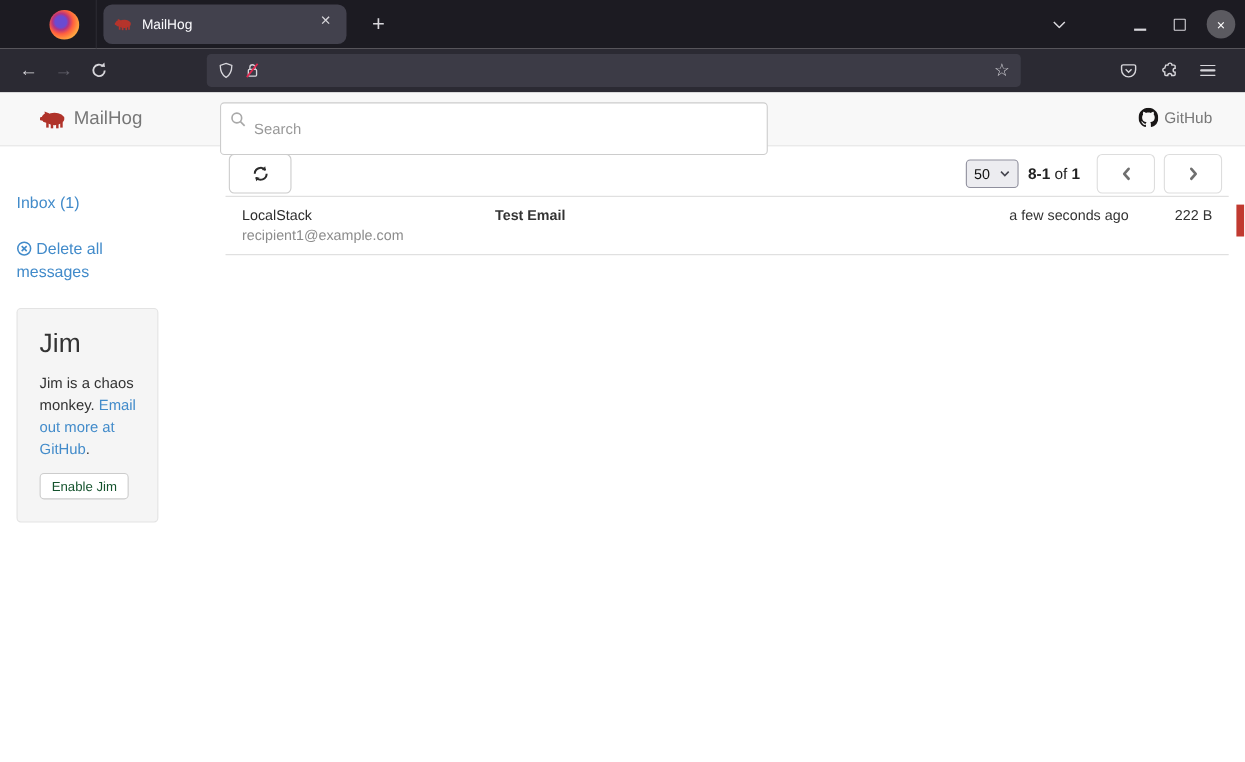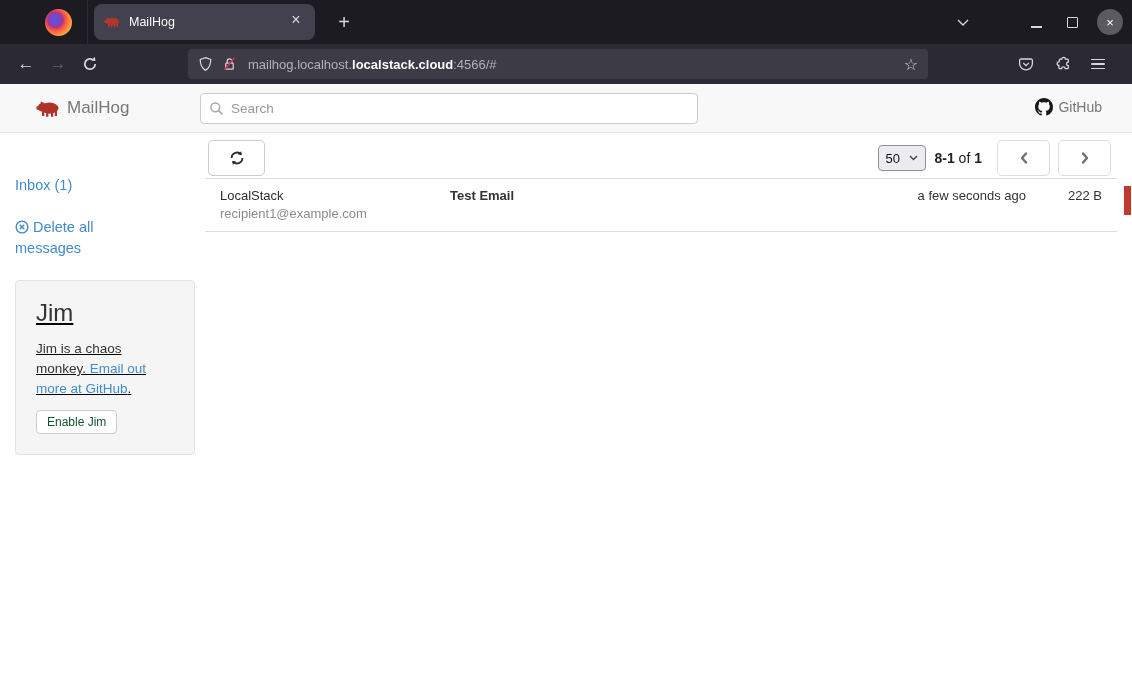--- a/index.html
+++ b/index.html
@@ -45,38 +45,38 @@
   .url-star { margin-left:auto; color:#d7d6db; font-size:16px; }
   .after-url { display:flex; align-items:center; margin-left:84px; }
   .after-url .nav-btn { width:28px; margin-right:8px; }
   .hamburger { display:flex; flex-direction:column; gap:3px; }
   .hamburger span { width:14px; height:1.6px; background:#d7d6db; border-radius:1px; }
 
   
   .mh-header { height:49px; background:#f8f8f8; border-bottom:1px solid #e7e7e7; position:relative; display:flex; align-items:center; }
   .brand { display:flex; align-items:center; margin-left:36px; }
   .brand-text { margin-left:7px; font-size:17px; color:#777; }
-  .search-wrap { position:absolute; left:200px; top:9px; width:498px; height:31px; }
+  .search-wrap { position:absolute; left:200px; top:9px; width:498px; height:48px; }
   .search-input {
     width:100%; height:100%; border:1px solid #ccc; border-radius:4px; padding:0 10px 0 30px;
     font-size:13.5px; color:#555; font-family:"Liberation Sans", sans-serif; outline:none; background:#fff;
   }
   .search-input::placeholder { color:#999; }
   .search-icon { position:absolute; left:9px; top:8px; }
   .gh-link { position:absolute; right:30px; top:14px; display:flex; align-items:center; gap:5px; color:#777; font-size:14px; text-decoration:none; cursor:pointer; }
 
   
   .content { display:flex; height:560px; background:#fff; }
   .sidebar { width:189px; flex:none; padding:42px 15px 0 15px; }
   .side-link { display:flex; align-items:flex-start; gap:5px; color:#428bca; font-size:14.5px; line-height:21px; margin-bottom:21px; cursor:pointer; }
   .side-link .txt { display:inline; }
   .side-link.wrap { width:122px; display:block; }
   .side-link.wrap svg { vertical-align:-2px; margin-right:4px; }
 
-  .jim-panel { margin-top:10px; background:#f5f5f5; border:1px solid #e3e3e3; border-radius:4px; padding:18px 19px 20px 20px; width:180px;text-decoration:underline; }
+  .jim-panel { margin-top:10px; background:#f5f5f5; border:1px solid #e3e3e3; border-radius:4px; padding:18px 19px 20px 20px; width:129px; }
   .jim-title { font-size:24px; font-weight:500; color:#333; margin:0 0 12px 0; }
   .jim-text { font-size:13.5px; color:#333; line-height:20px; margin:0; }
   .jim-link { color:#428bca; cursor:pointer; }
   .jim-btn {
     margin-top:11px; font-size:12px; color:#14532d; background:#fff; border:1px solid #ccc;
     border-radius:4px; padding:4px 10px; font-family:"Liberation Sans", sans-serif; cursor:pointer;
   }
 
   .main { flex:1; padding:0 15px 0 16px; }
   .mtoolbar { margin-top:7px; height:36px; display:flex; align-items:flex-start; justify-content:space-between; padding:0 6px 0 3px; }
@@ -158,21 +158,20 @@
           <path d="M8 1.2 L13.6 3.2 C13.6 8.8 11.6 12.6 8 14.8 C4.4 12.6 2.4 8.8 2.4 3.2 Z" fill="none" stroke="#d7d6db" stroke-width="1.3"></path>
         </svg>
     </span>
     <span class="uicon">
       <svg width="15" height="16" viewBox="0 0 16 16">
         <rect x="4" y="7" width="8" height="6.5" rx="1" fill="none" stroke="#d7d6db" stroke-width="1.3"></rect>
         <path d="M5.5 7 V5 a2.5 2.5 0 0 1 5 0 V7" fill="none" stroke="#d7d6db" stroke-width="1.3"></path>
         <line x1="2.5" y1="14.5" x2="13" y2="1.5" stroke="#e22850" stroke-width="1.7"></line>
       </svg>
     </span>
-    <span class="url-text"><span>mailhog.localhost.</span><span class="url-domain">localstack.cloud</span><span>:4566/#</span></span>
     <span class="url-star">☆</span>
   </div>
   <div class="after-url">
     <div class="nav-btn">
       <svg width="16" height="16" viewBox="0 0 16 16">
         <path d="M3 3 h10 a1.4 1.4 0 0 1 1.4 1.4 v3.1 a6.4 6.4 0 0 1 -12.8 0 v-3.1 A1.4 1.4 0 0 1 3 3 Z" fill="none" stroke="#d7d6db" stroke-width="1.3"></path>
         <polyline points="5.3,7 8,9.6 10.7,7" fill="none" stroke="#d7d6db" stroke-width="1.3"></polyline>
       </svg>
     </div>
     <div class="nav-btn">

